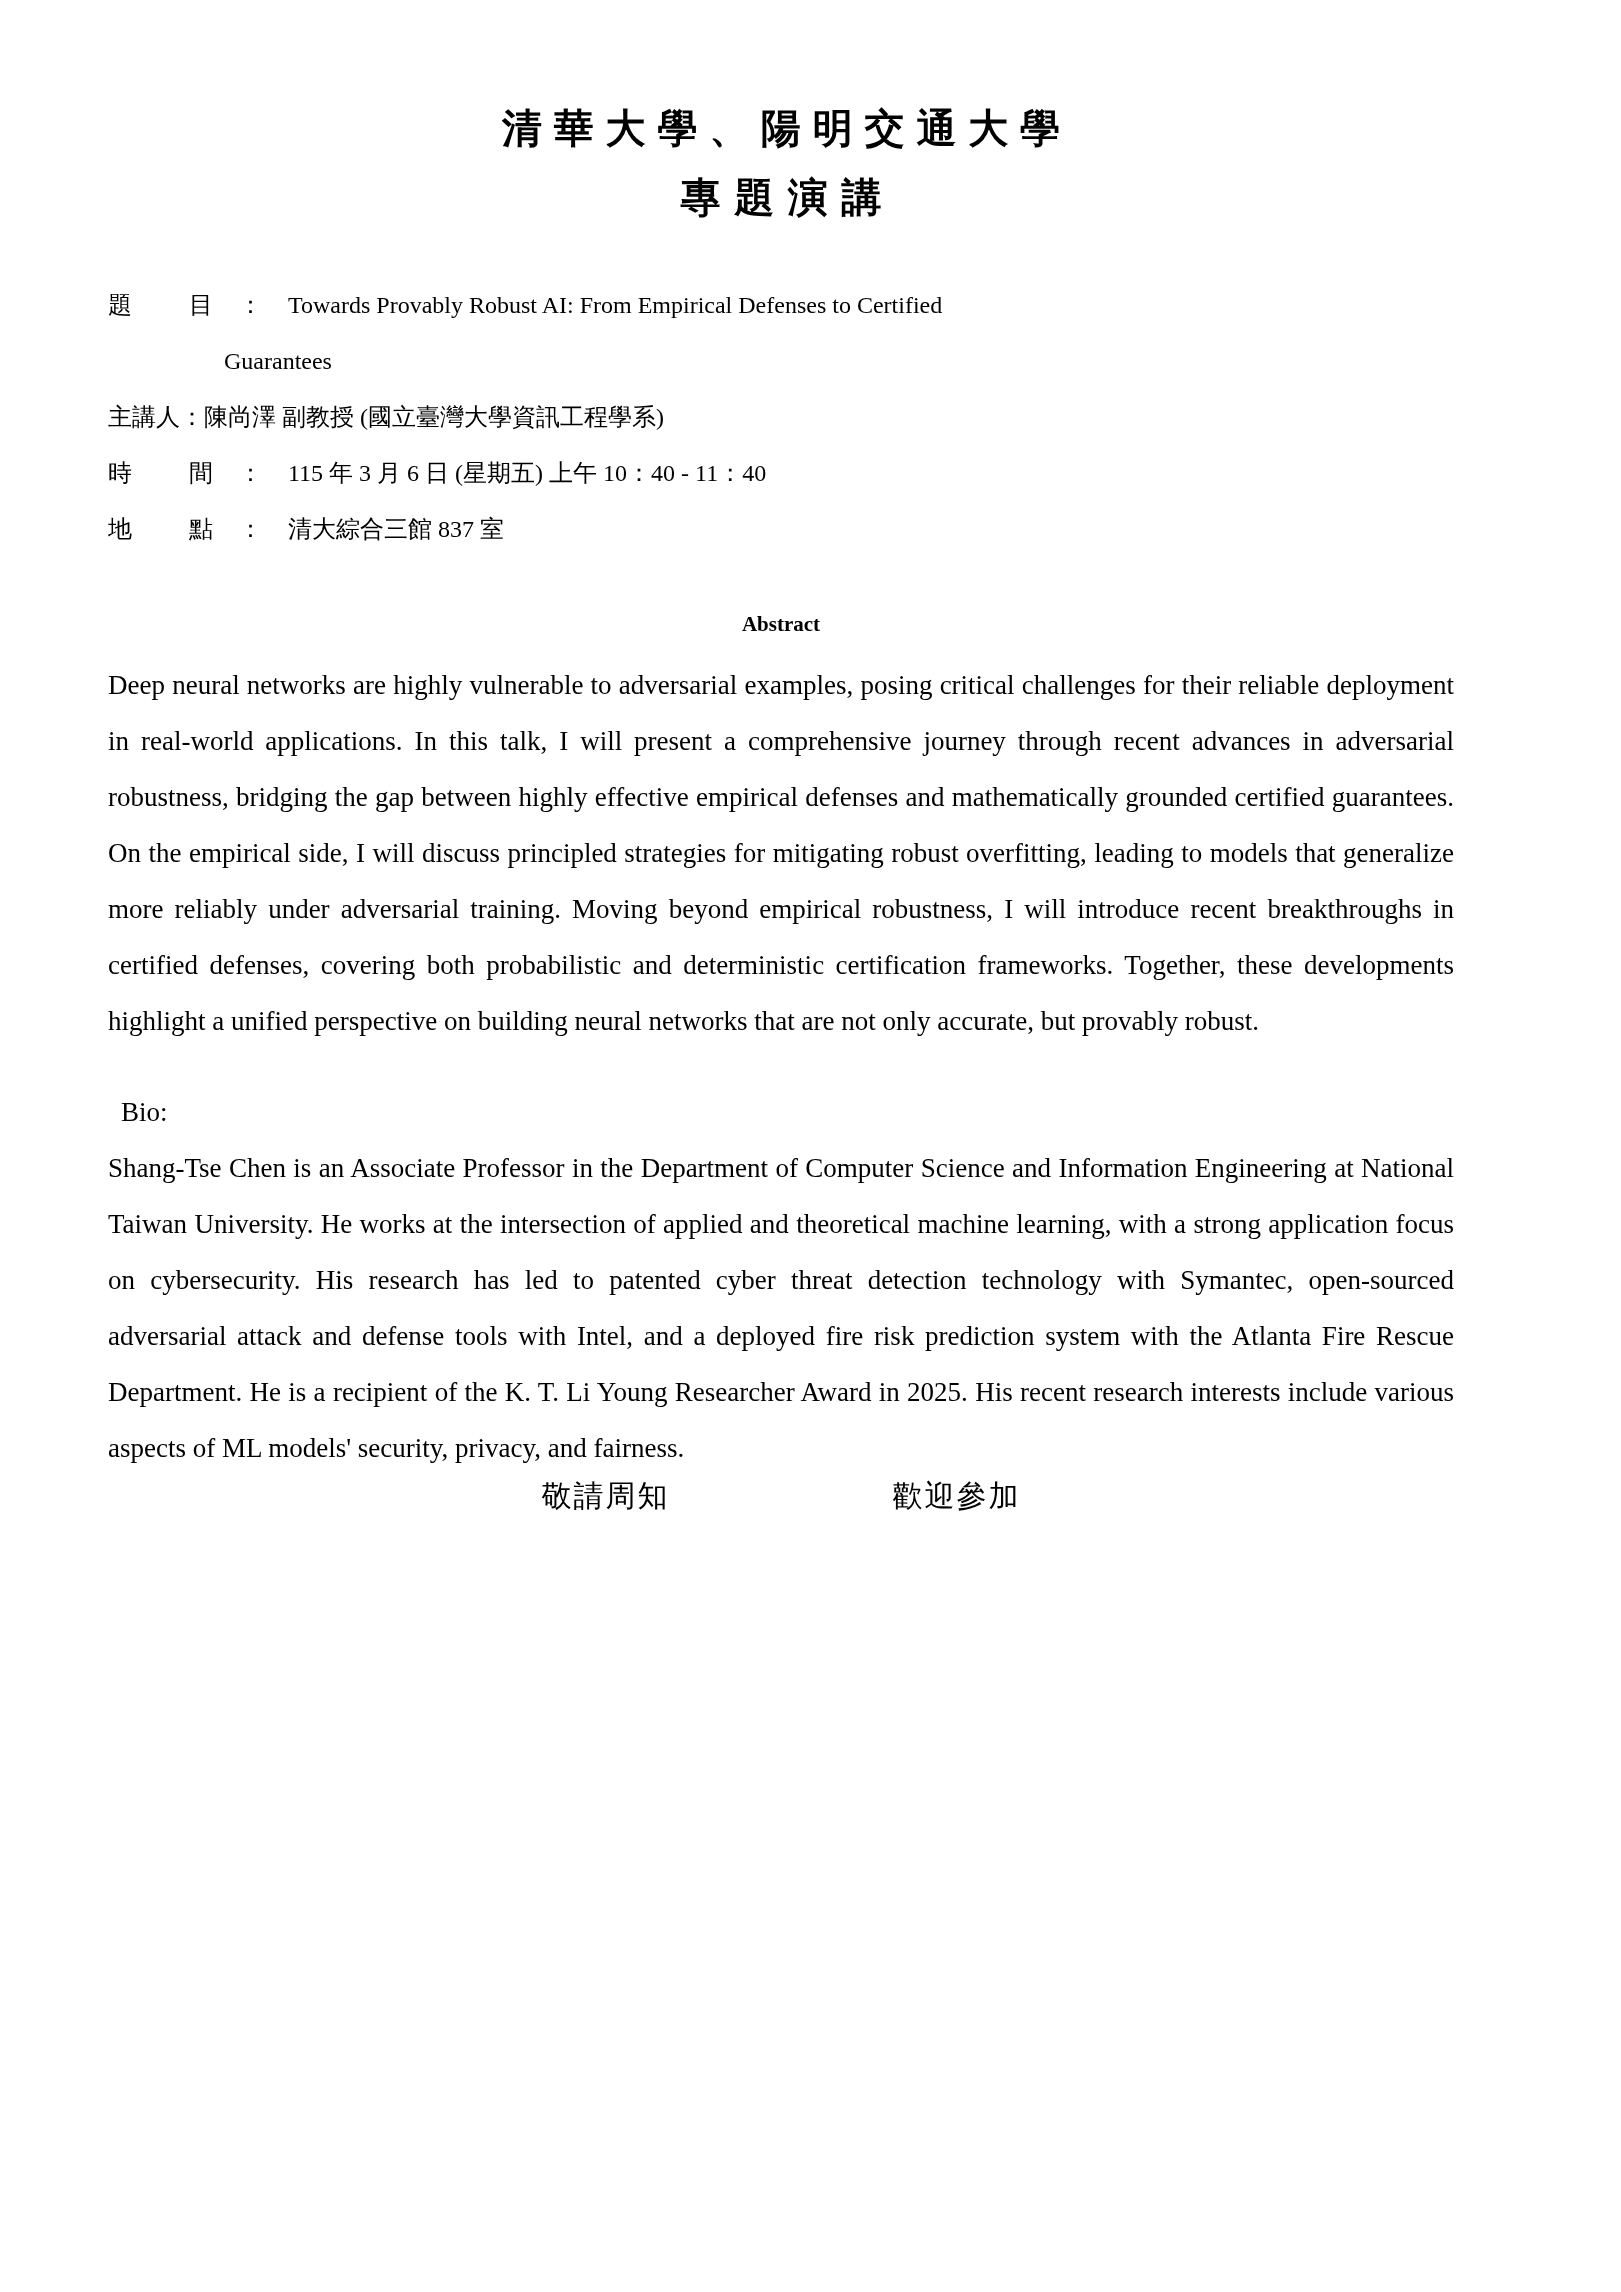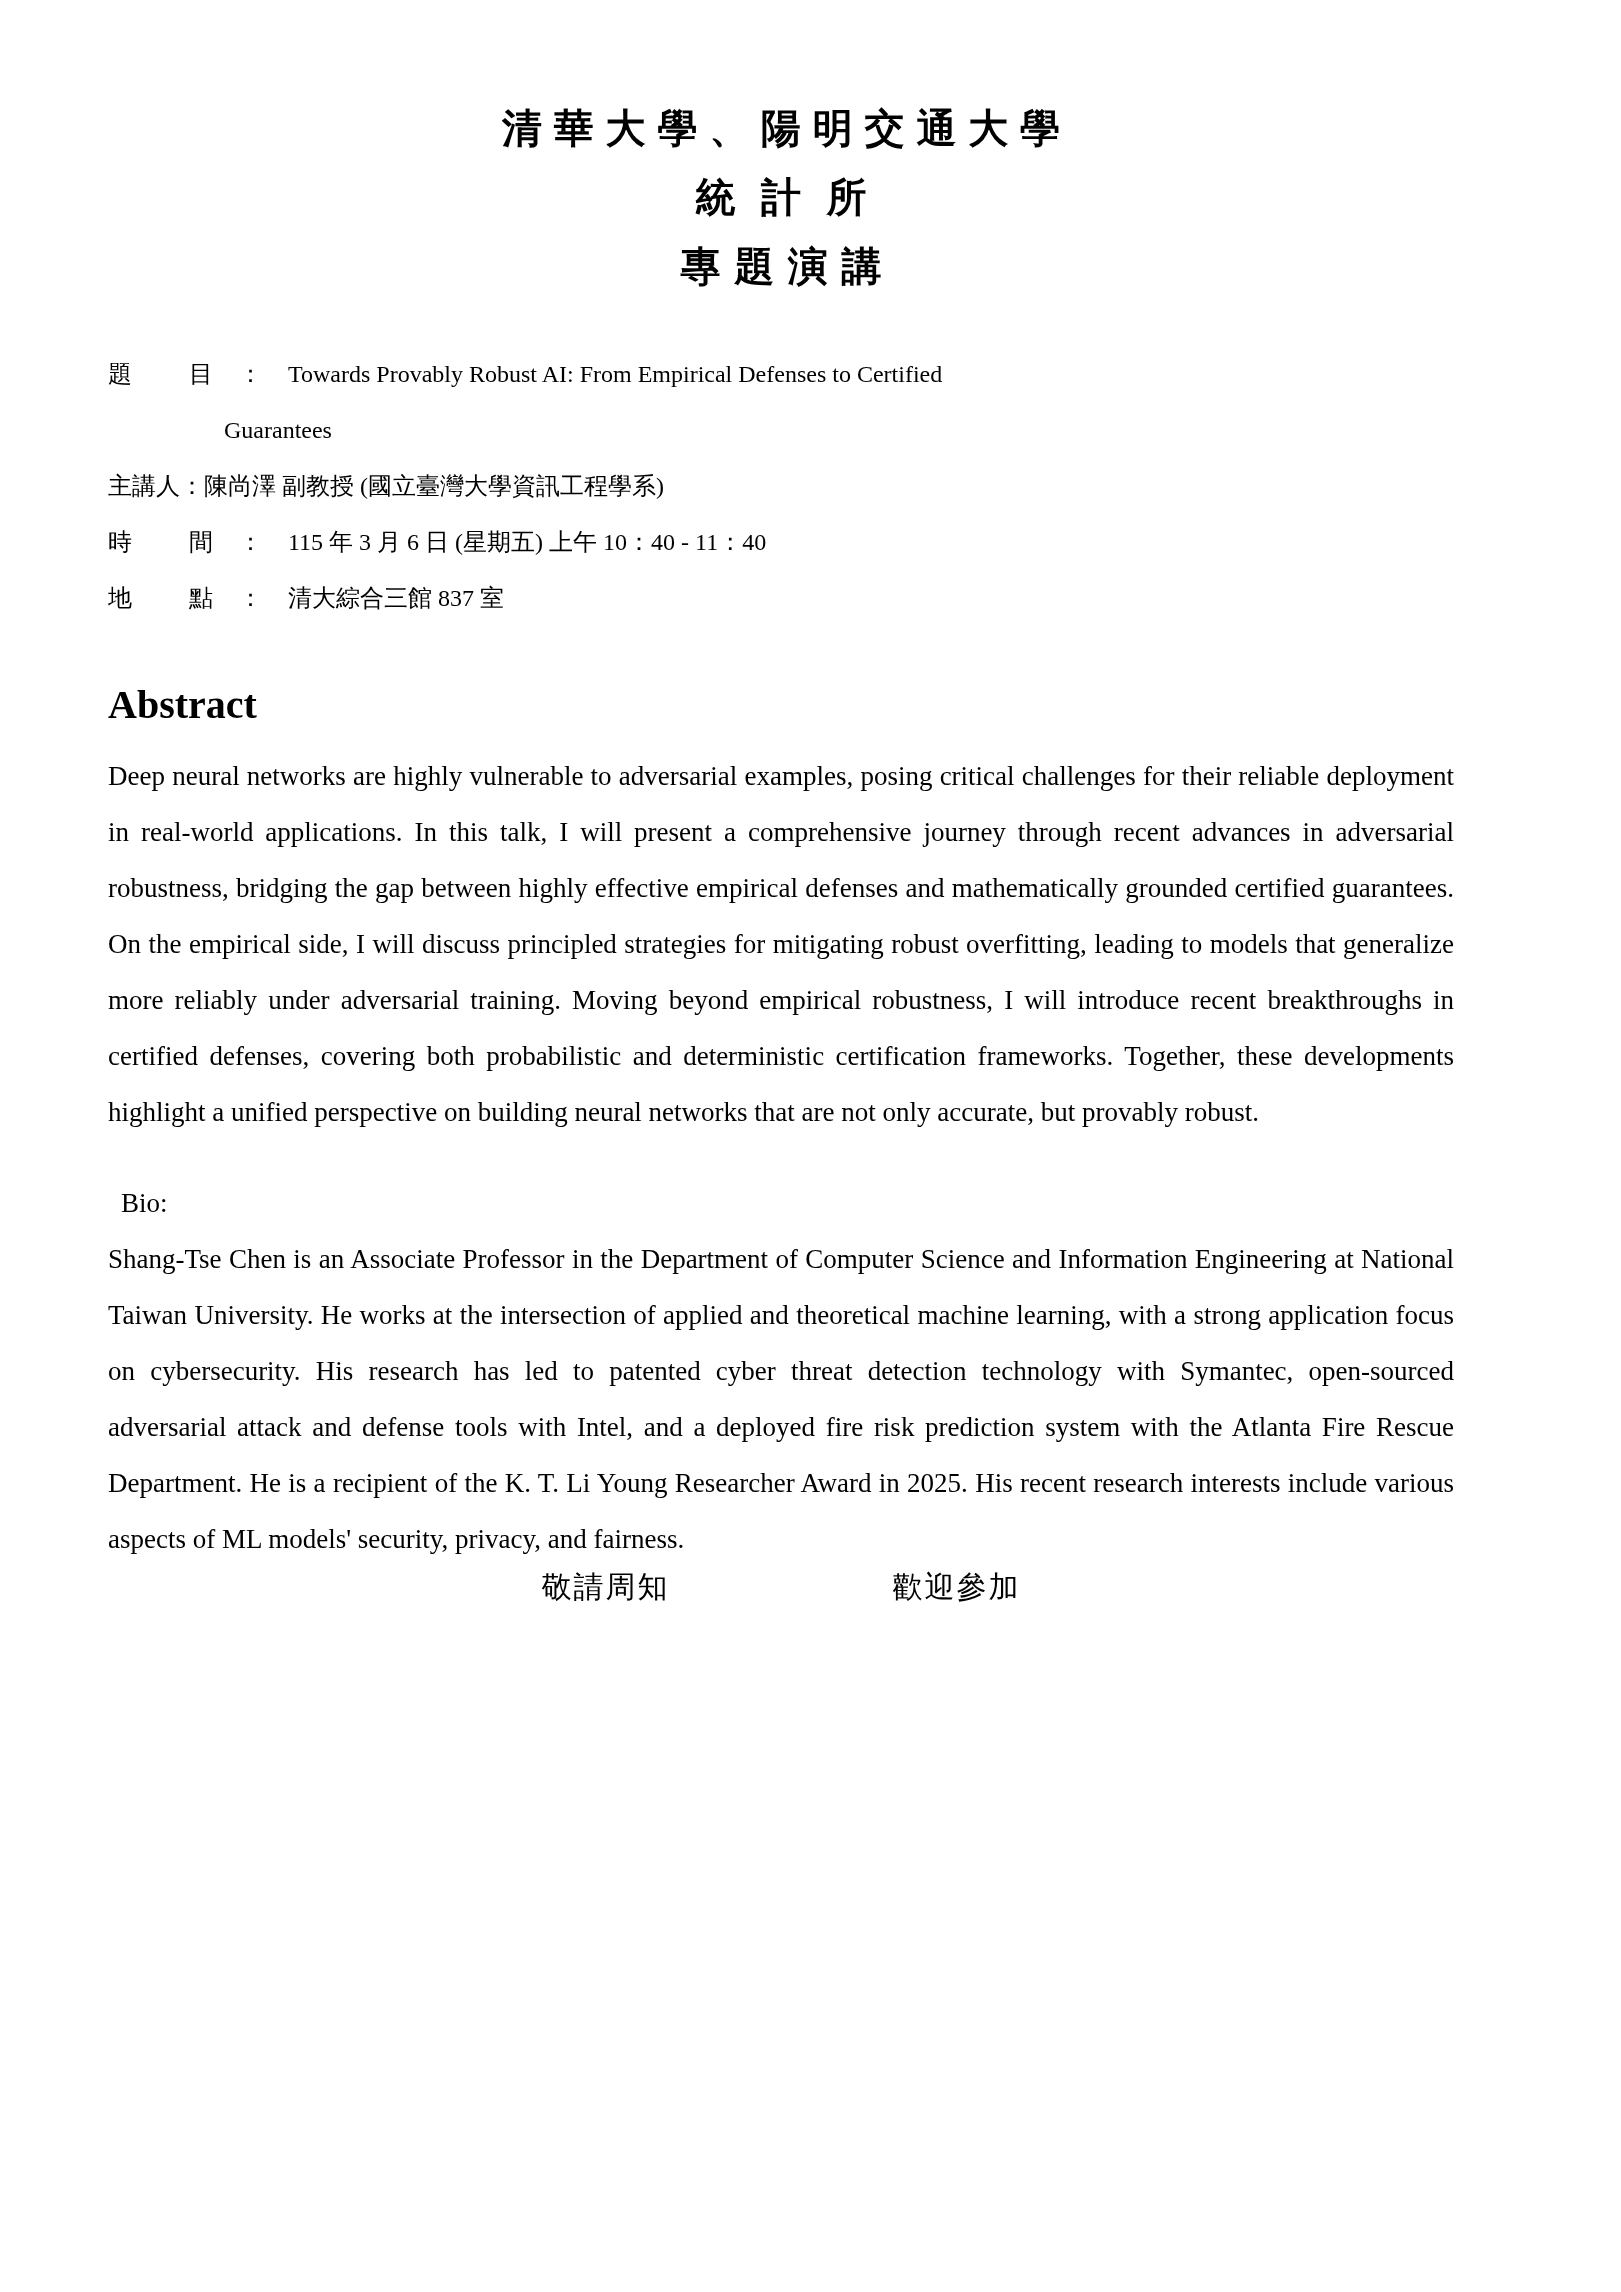--- a/index.html
+++ b/index.html
@@ -63,22 +63,23 @@
   .info-cont {
     display: block;
     padding-left: 116px;
     white-space: nowrap;
   }
   .info-cont.wrap-title { padding-left: 116px; }
   .info-cont.tea { padding-left: 116px; }
 
   
   .abstract-head {
+    text-align: center;
     font-weight: 700;
-    font-size: 40px;
+    font-size: 21px;
     margin-top: 55px;
     margin-bottom: 19.6px;
   }
   .body-text {
     font-size: 27px;
     line-height: 56px;
     text-align: justify;
     text-justify: inter-word;
     hyphens: none;
   }
@@ -105,21 +106,20 @@
   }
   .footer-item { white-space: nowrap; }
 </style>
 </head>
 <body>
 
 <div class="page">
 
   <div class="header">
     <div class="header-line l1">清華大學、陽明交通大學</div>
-    <div class="header-line l2">統計所</div>
     <div class="header-line l3">專題演講</div>
   </div>
 
   <div class="info">
 
     <div class="info-row">
       <span class="info-label lbl-2">題 目：</span><span class="info-value">Towards Provably Robust AI: From Empirical Defenses to Certified</span>
     </div>
     <div class="info-cont wrap-title">Guarantees</div>
 

